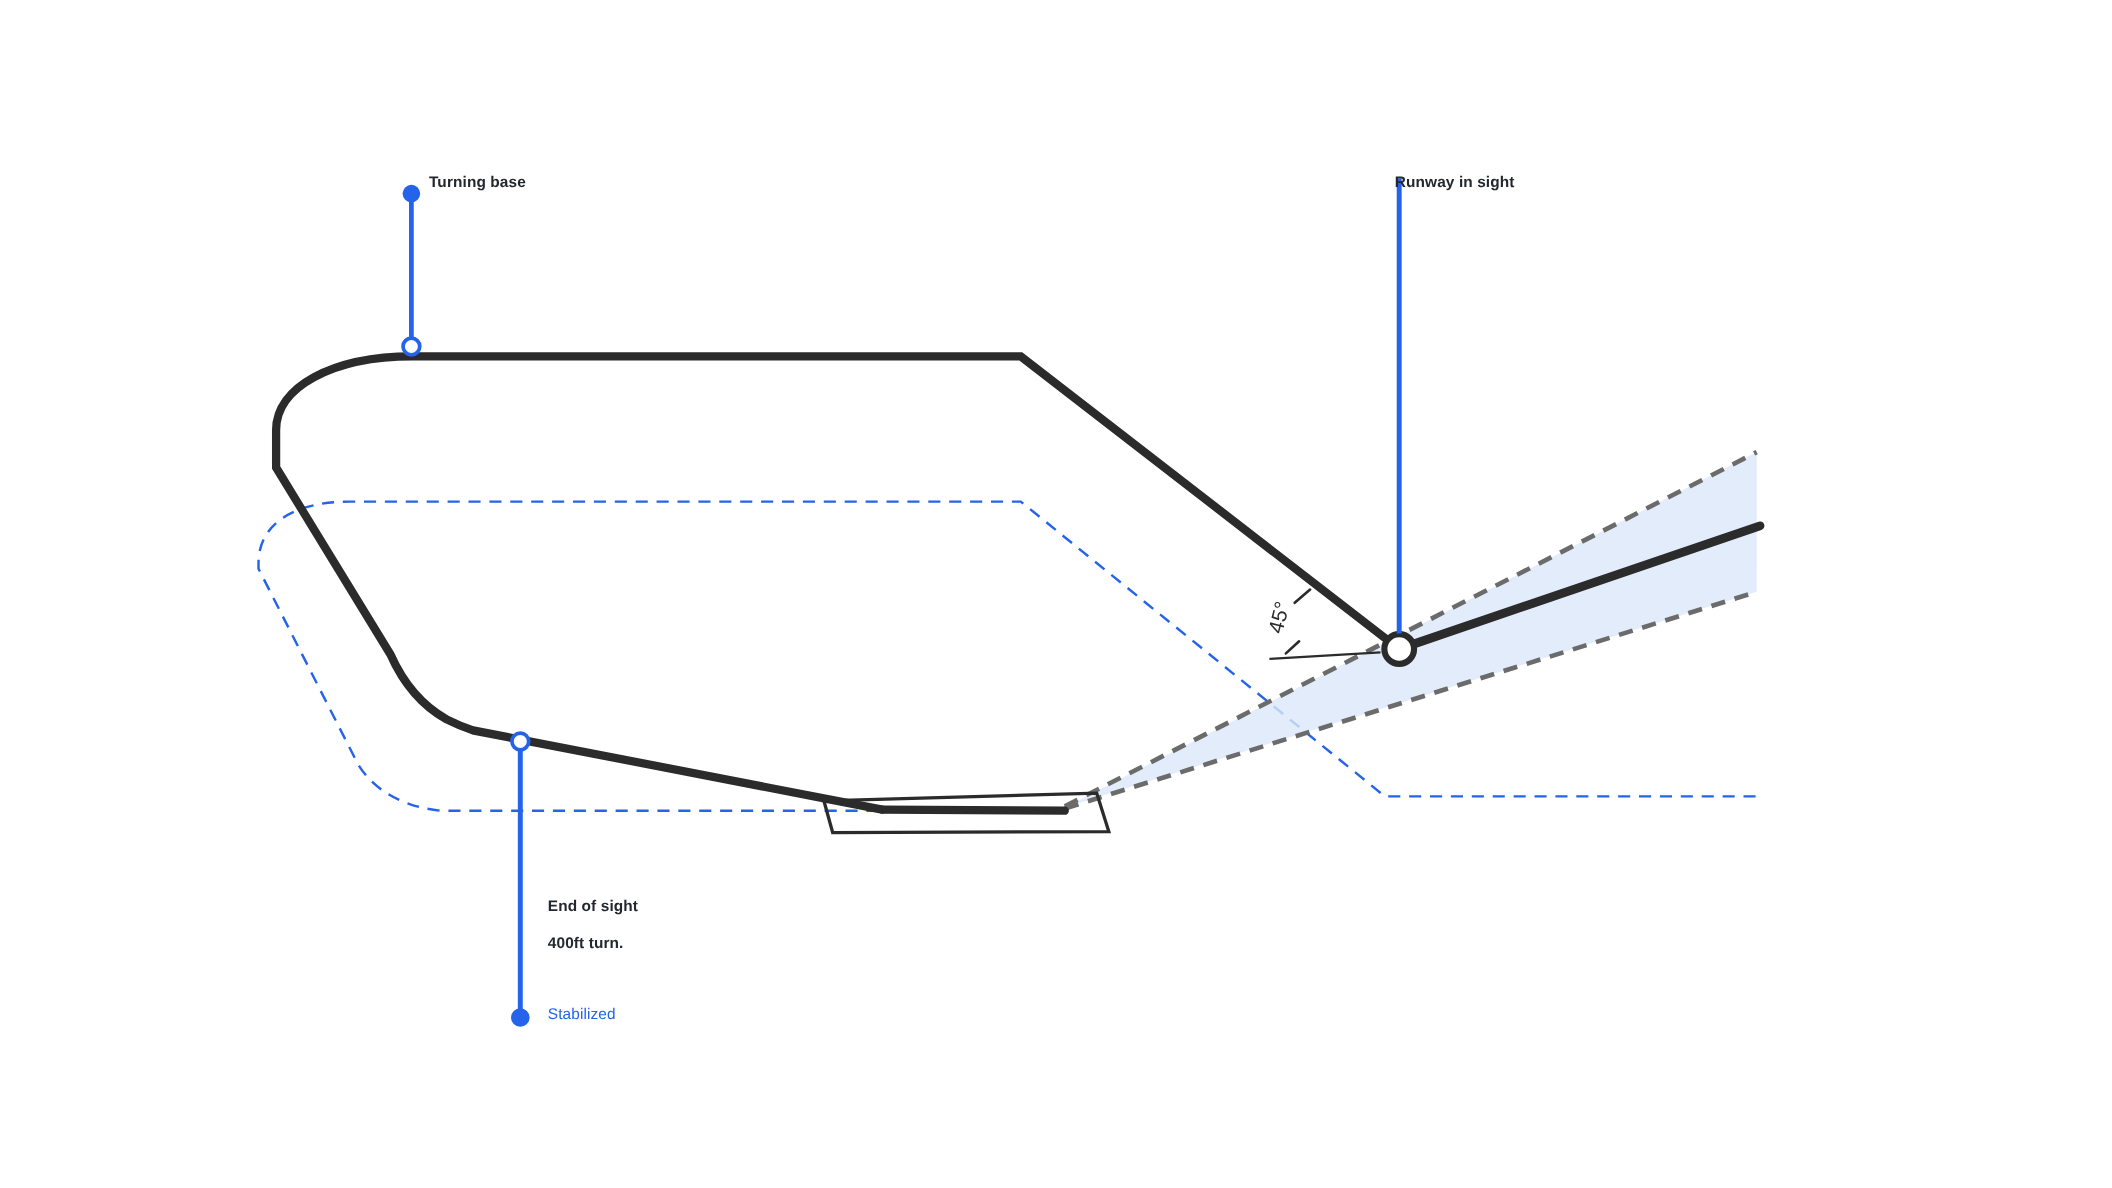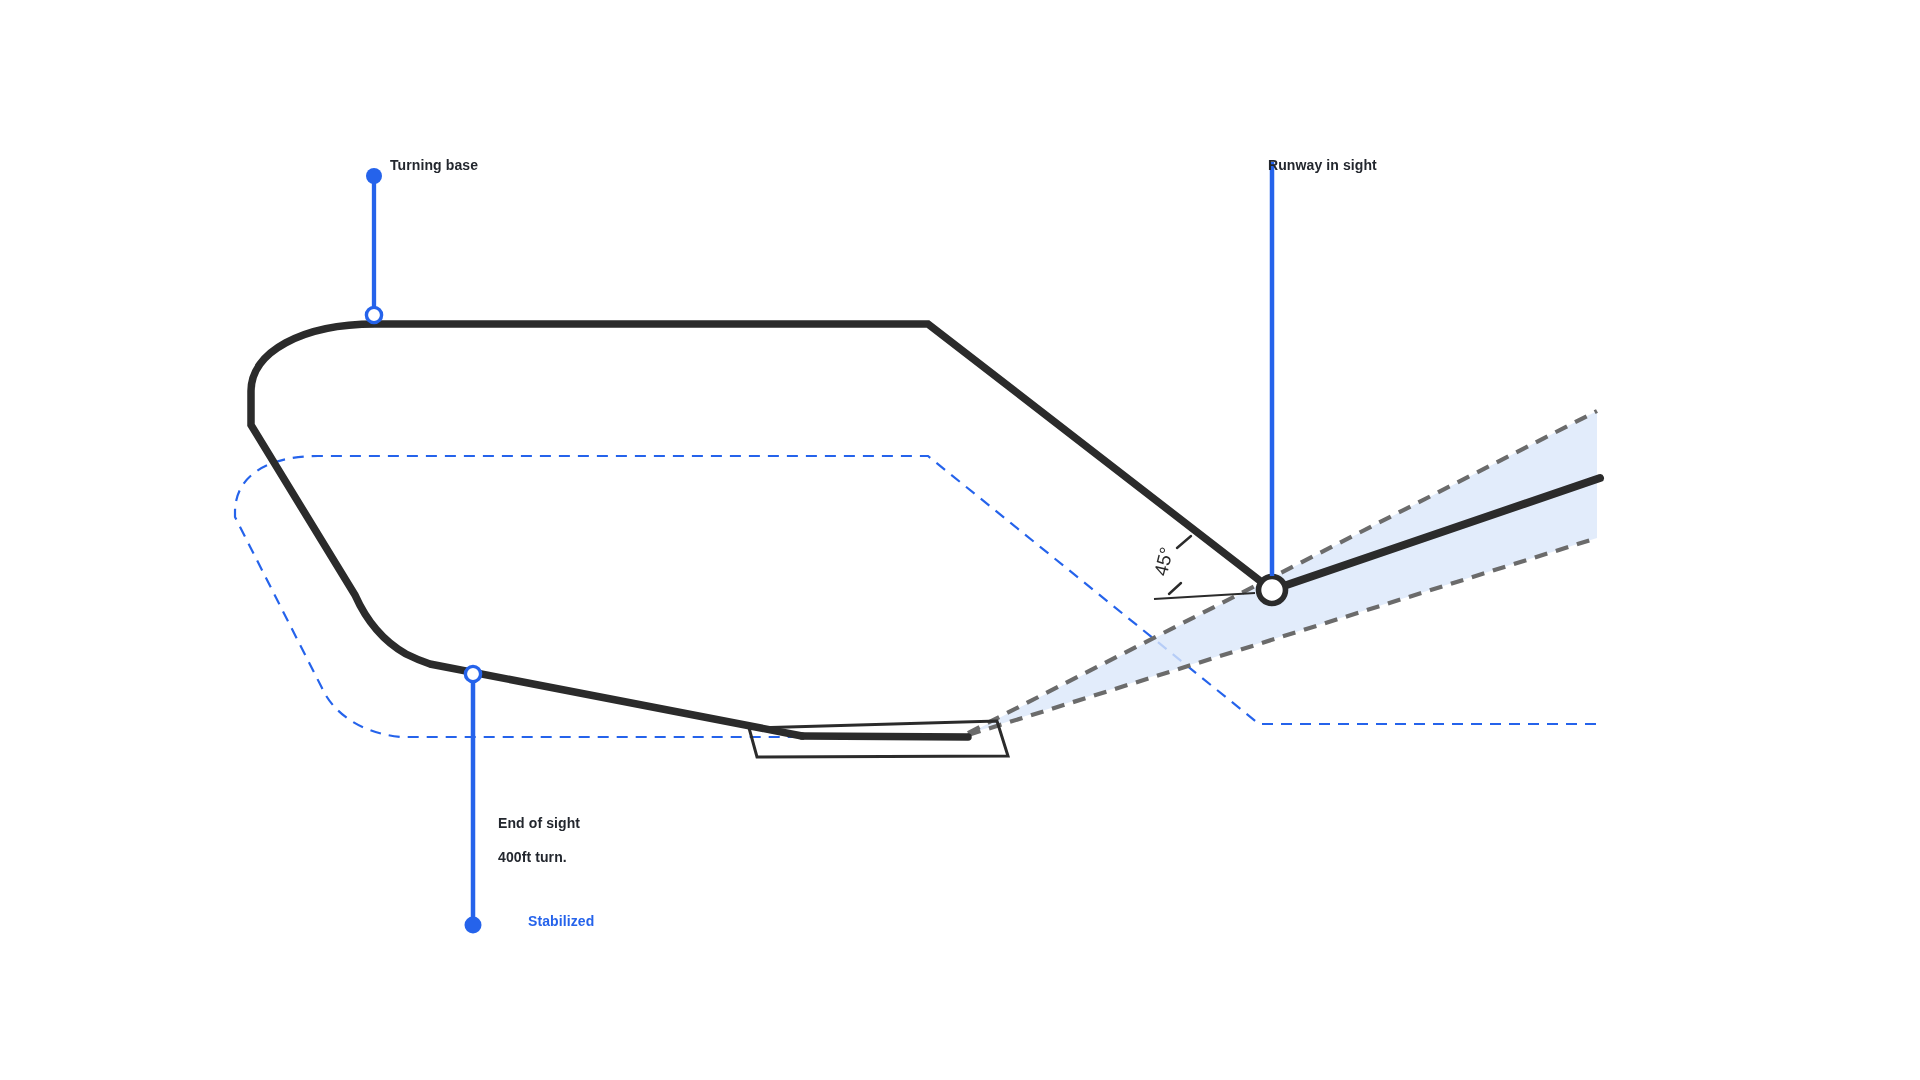--- a/index.html
+++ b/index.html
@@ -28,22 +28,21 @@
   .label{
     position:absolute;
     font-size:14px;
     font-weight:700;
     color:var(--label-dark,#23272e);
     white-space:nowrap;
     letter-spacing:.1px;
   }
   .label-blue{
     color:var(--accent-blue,#2563eb);
-    font-weight:700;
-    margin-left:30px;
+    font-weight:400;
   }
   .label-multiline{line-height:34px;}
   .angle-label{
     position:absolute;
     left:1148px;
     top:546px;
     width:44px;
     height:34px;
     font-size:19px;
     font-weight:400;

